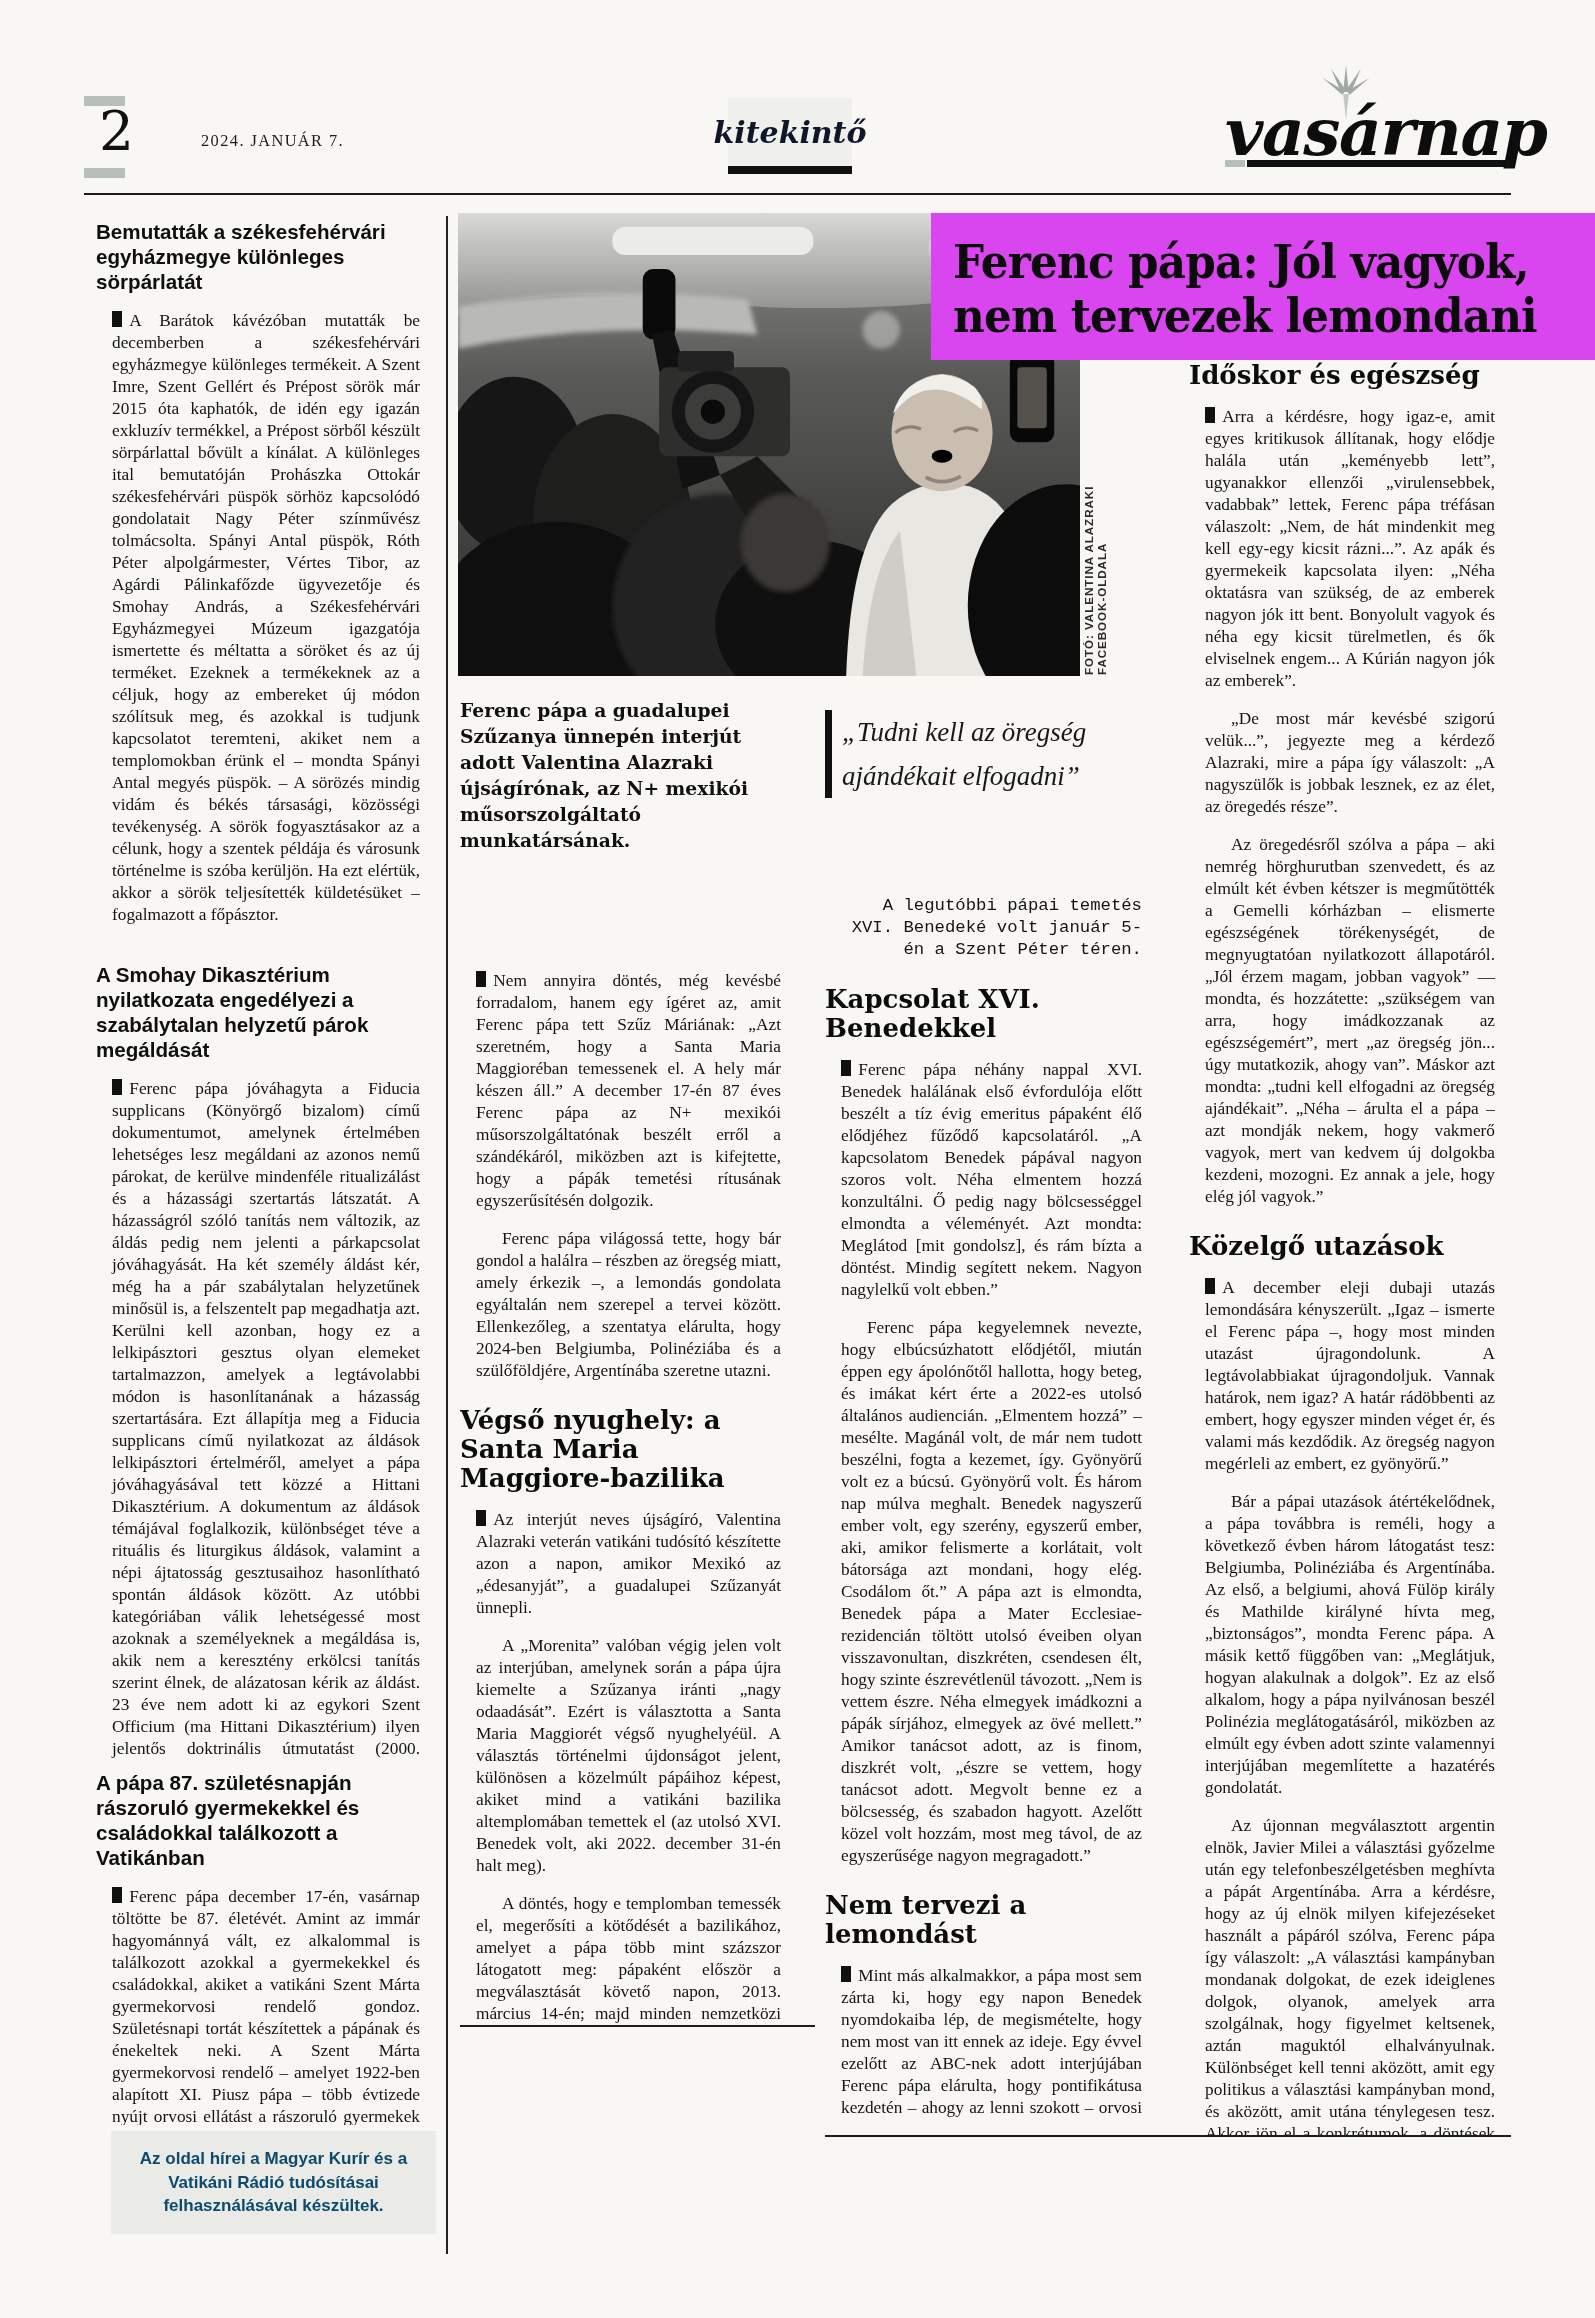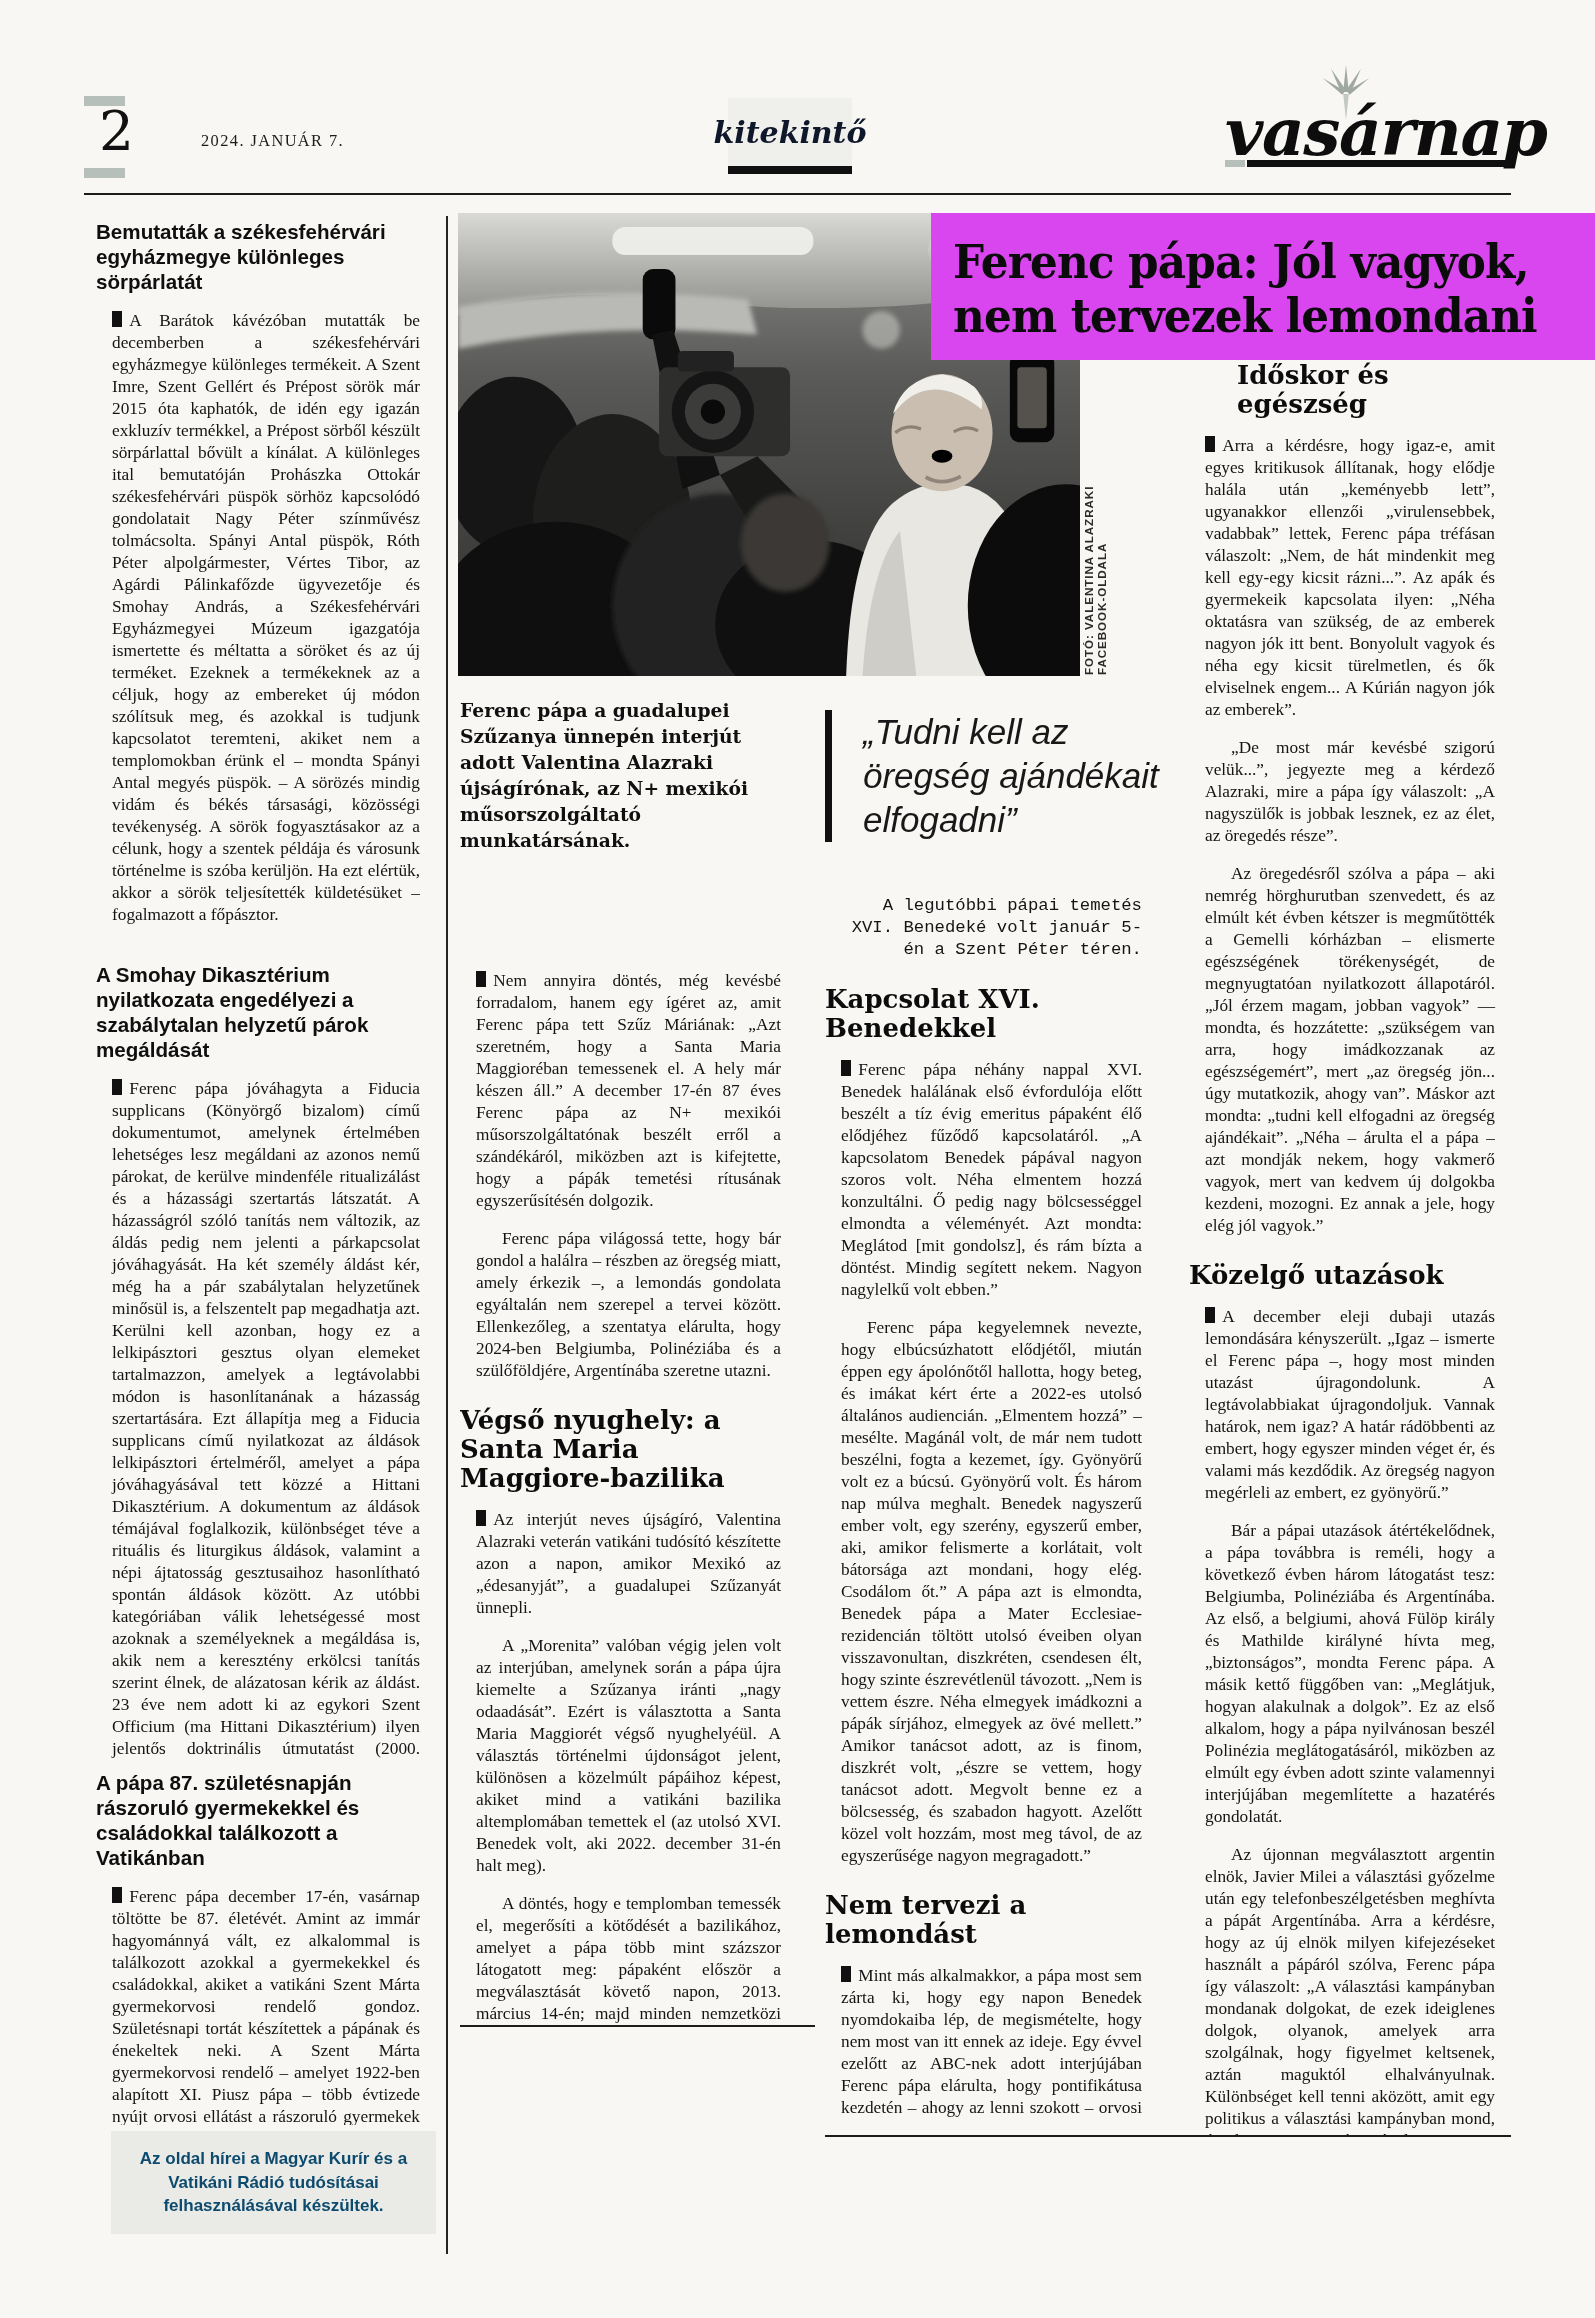--- a/index.html
+++ b/index.html
@@ -23,24 +23,24 @@
   .pmark{display:inline-block;width:9.8px;height:16px;background:#111;margin-right:7.5px;vertical-align:-1.4px;}
   .vrule{position:absolute;background:#242424;}
   .hrule{position:absolute;background:#1d1d1d;}
   
   .headline{position:absolute;background:#d946ef;}
   .headline .hl{font-family:"DejaVu Serif",serif;font-weight:bold;font-size:47px;line-height:54px;color:#0b0b0b;
                 white-space:nowrap;transform:scaleX(.93);transform-origin:left top;letter-spacing:-0.9px;}
   .photocredit{position:absolute;writing-mode:vertical-rl;transform:rotate(180deg);
                font-family:"Liberation Sans",sans-serif;font-weight:bold;font-size:11.7px;letter-spacing:0.9px;color:#2a2a2a;}
   .caption{position:absolute;font-family:"DejaVu Serif",serif;font-weight:bold;font-size:18.7px;line-height:26px;text-align:left;color:#101010;}
-  .pullquote{position:absolute;border-left:7px solid #111;padding-left:31px;
-             font-family:Liberation Sans, sans-serif;font-style:italic;font-size:35px;line-height:44px;color:#181818;}
+  .pullquote{position:absolute;border-left:7px solid #111;padding-left:10px;
+             font-family:Liberation Serif, serif;font-style:italic;font-size:27px;line-height:44px;color:#181818;}
   .subhead{font-family:"DejaVu Serif",serif;font-weight:bold;font-size:26px;line-height:29px;margin:24px 0 10.3px 0;text-align:left;color:#0c0c0c;}
-  .subhead.first{margin-top:0;margin-left:48px;}
+  .subhead.first{margin-top:0;}
   .flow{position:absolute;overflow:hidden;}
   .byline{font-family:"Liberation Sans",sans-serif;font-weight:bold;font-size:15.4px;letter-spacing:0;color:#111;}
   .footerbox{position:absolute;background:#eaeae6;display:flex;align-items:center;justify-content:center;text-align:center;
              font-family:"Liberation Sans",sans-serif;font-weight:bold;font-size:17px;line-height:23.4px;color:#0c4a6e;padding:4.7px 18.7px;box-sizing:border-box;}
   .star{position:absolute;}
 </style>
 </head>
 <body>
 
 <div id="page">

